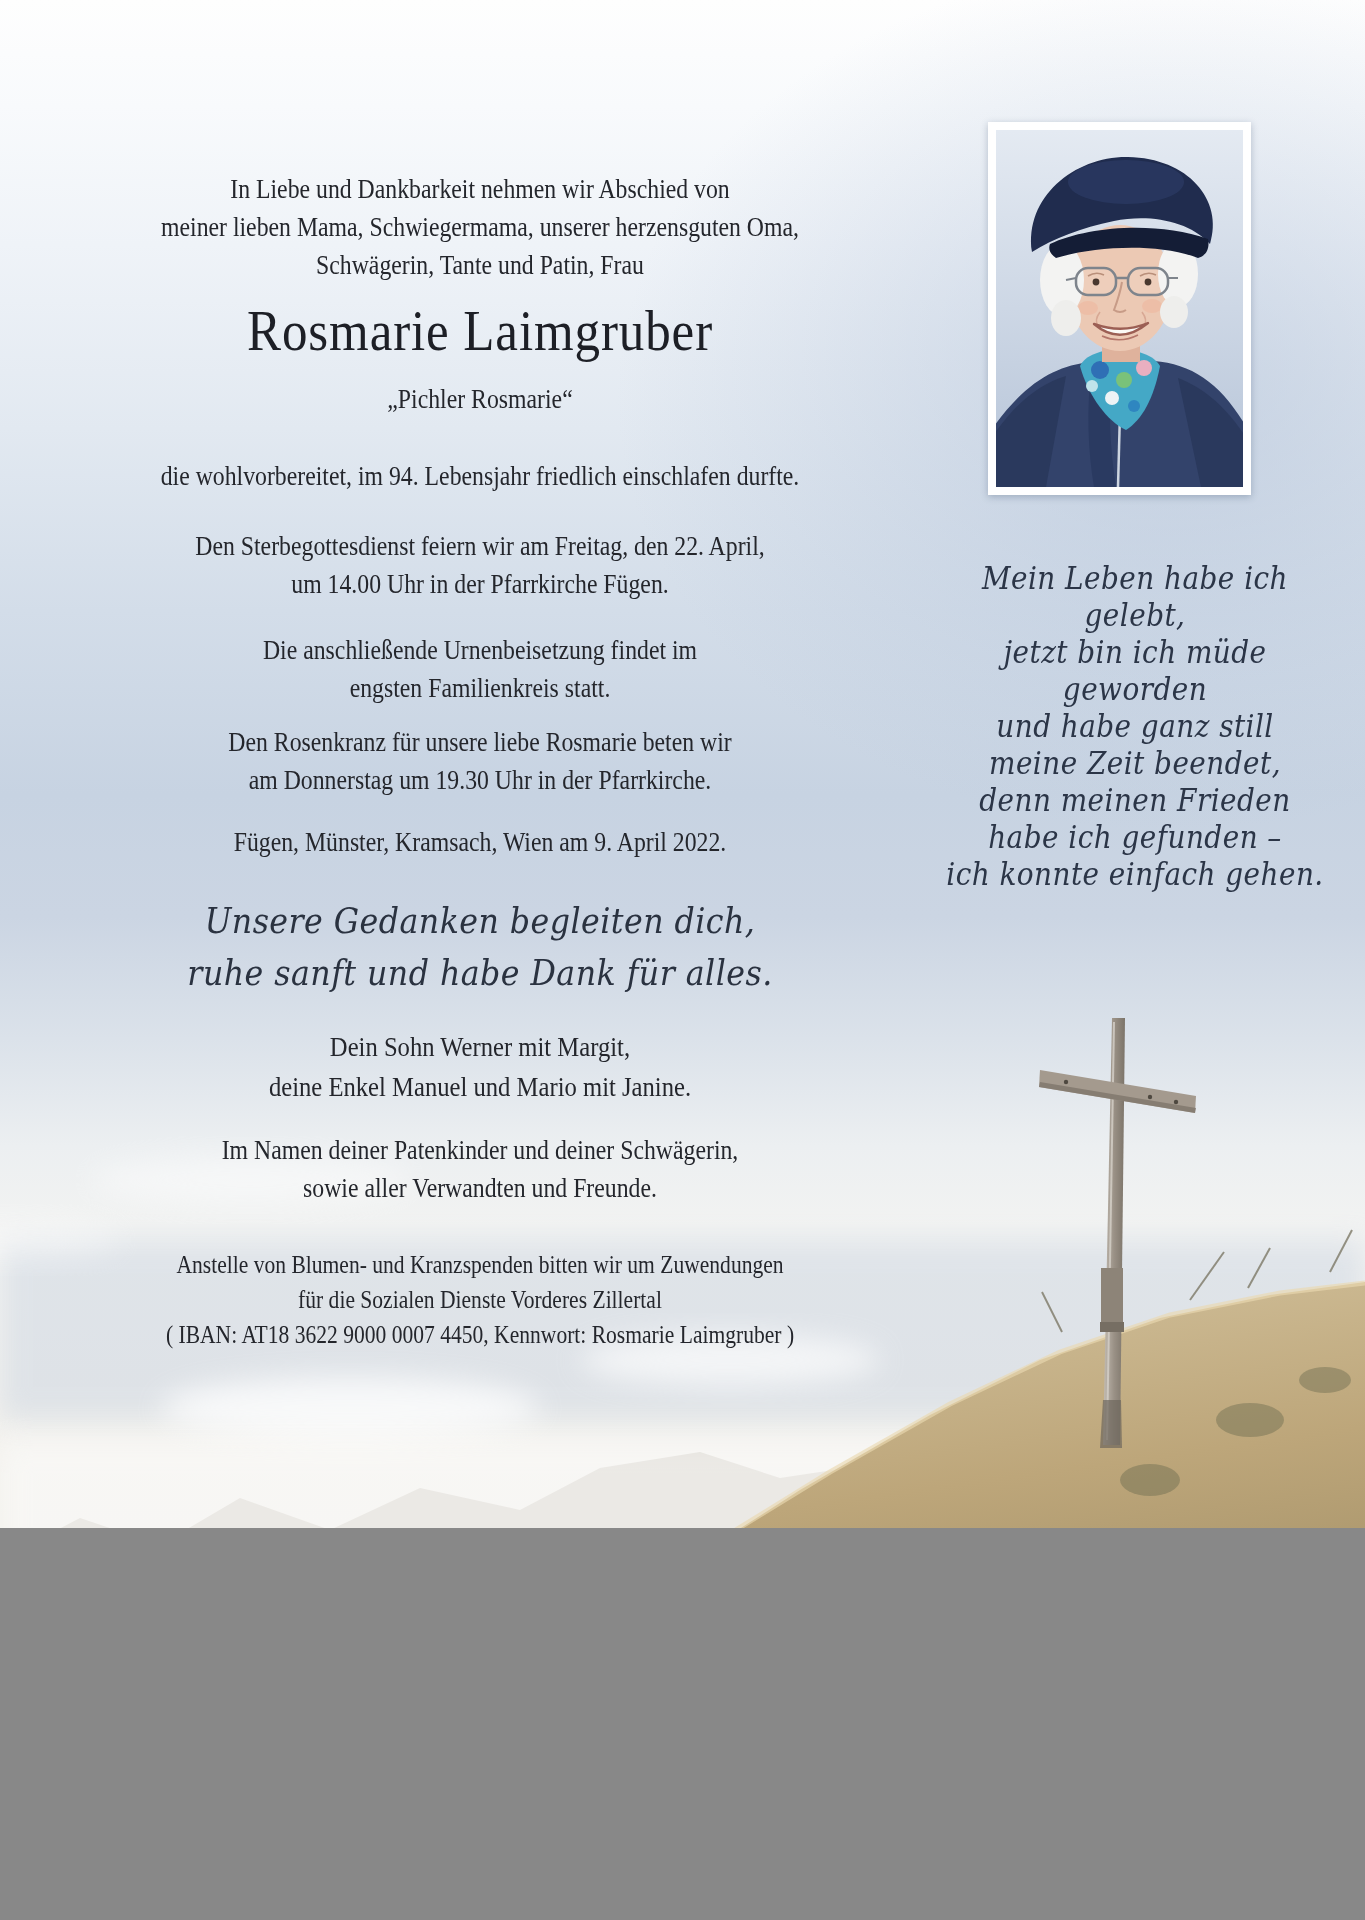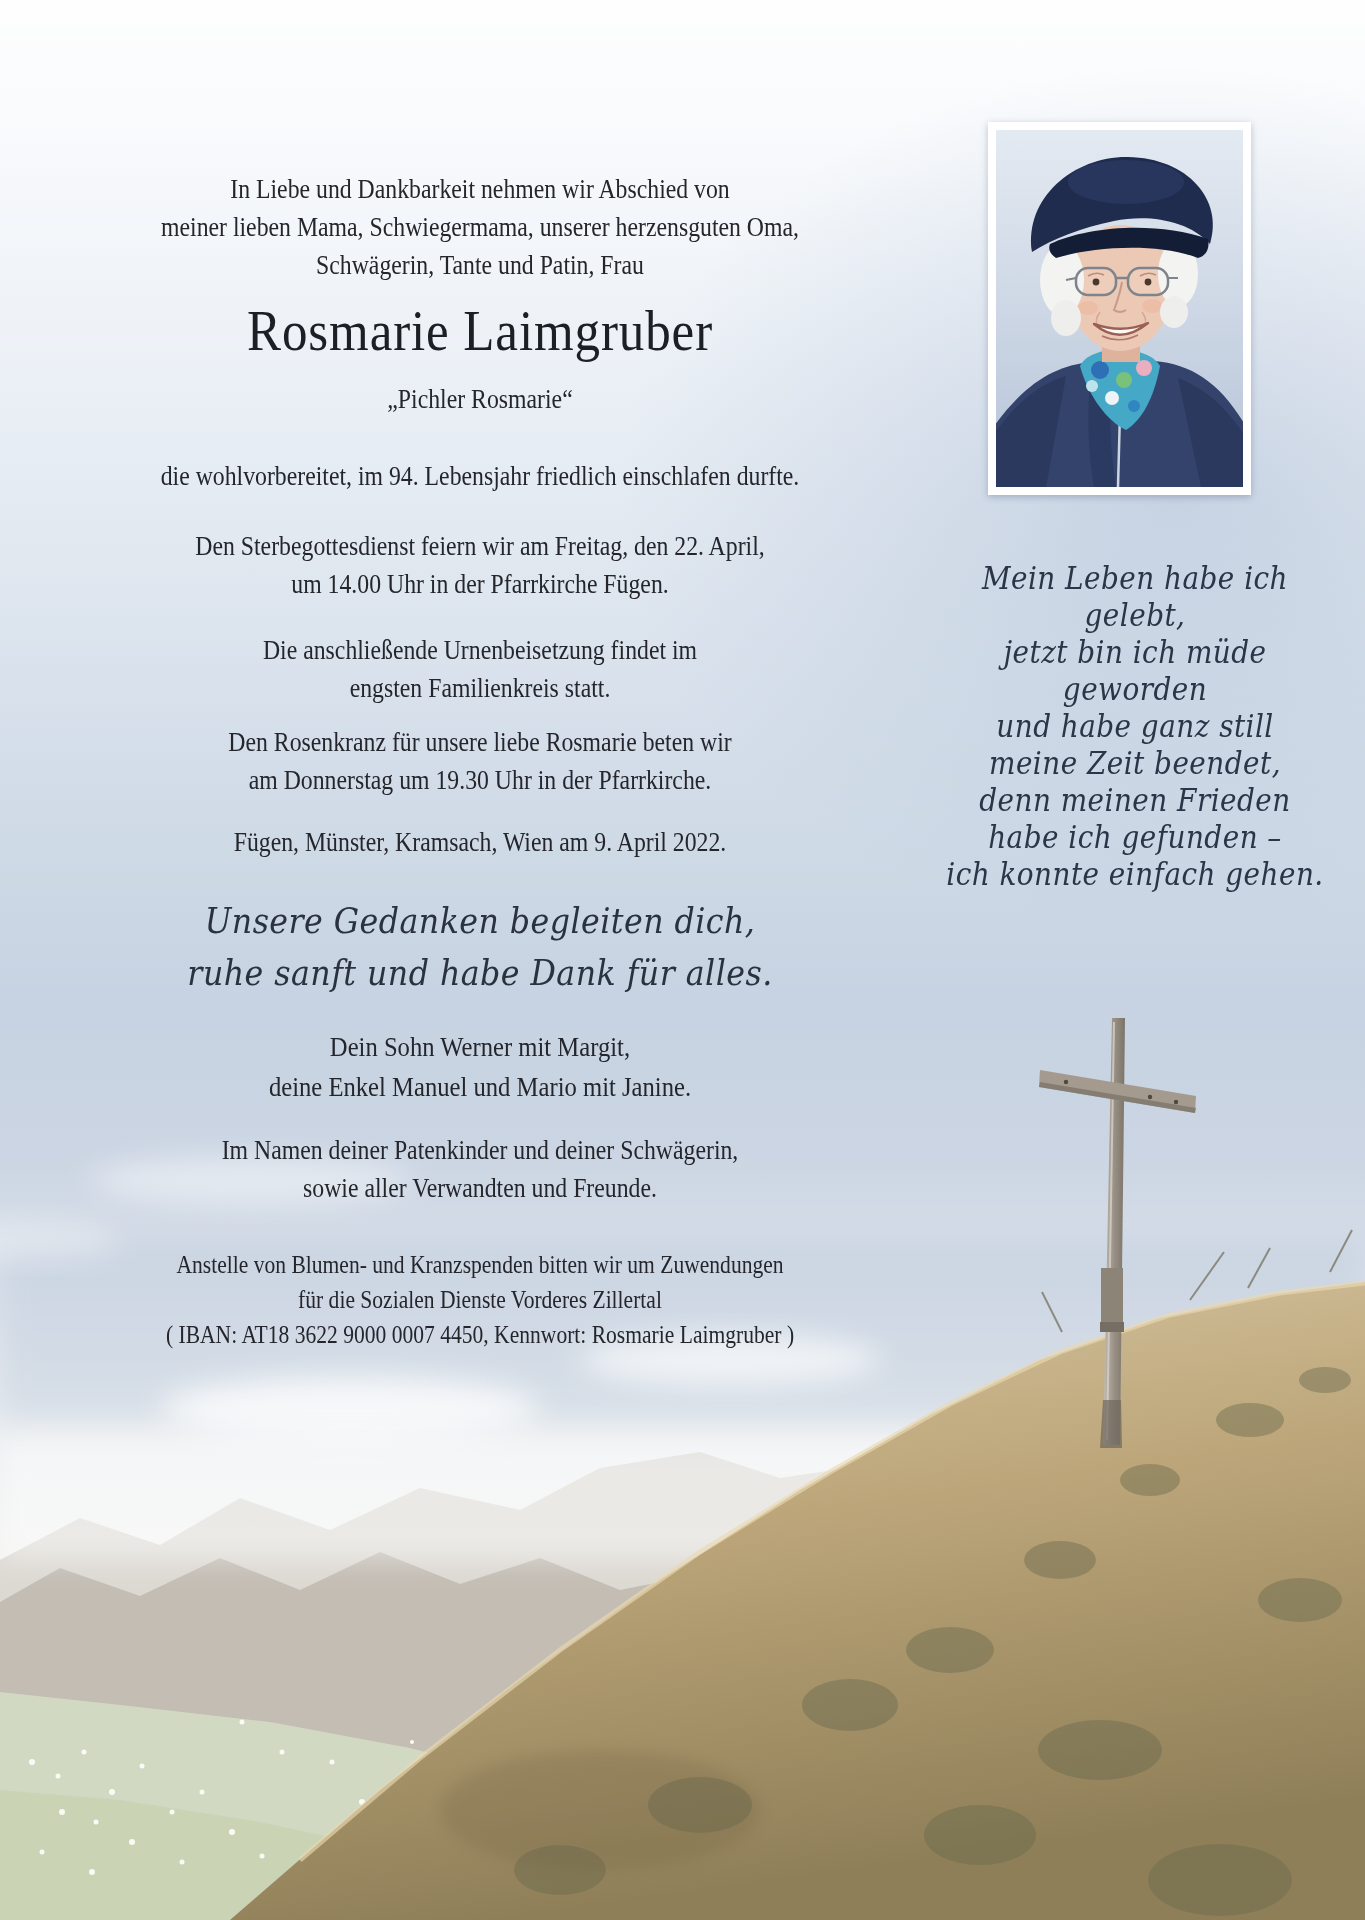--- a/index.html
+++ b/index.html
@@ -1,17 +1,17 @@
 <!DOCTYPE html>
 <html><head>
 <meta charset="utf-8">
 <style>
   html,body{margin:0;padding:0;background:#888;}
   #page{
-    position:relative;width:1365px;height:1920px;overflow:hidden;margin:0 auto;
+    position:relative;width:1365px;height:1528px;overflow:hidden;margin:0 auto;
     background:linear-gradient(180deg,
       #fefefe 0%, #f8fafc 7%, #eff3f8 16%, #e2e9f1 28%, #d3dde9 40%,
       #c7d3e2 52%, #cbd5e3 60%, #dbe2ea 68%, #ecefF1 75%, #f4f4f2 82%, #f2f0eb 100%);
     font-family:"Liberation Serif", serif;
   }
   #skyTint{
     position:absolute;inset:0;
     background:radial-gradient(ellipse 900px 700px at 86% 26%, rgba(170,187,212,0.50), rgba(170,187,212,0) 62%);
     pointer-events:none;
   }

